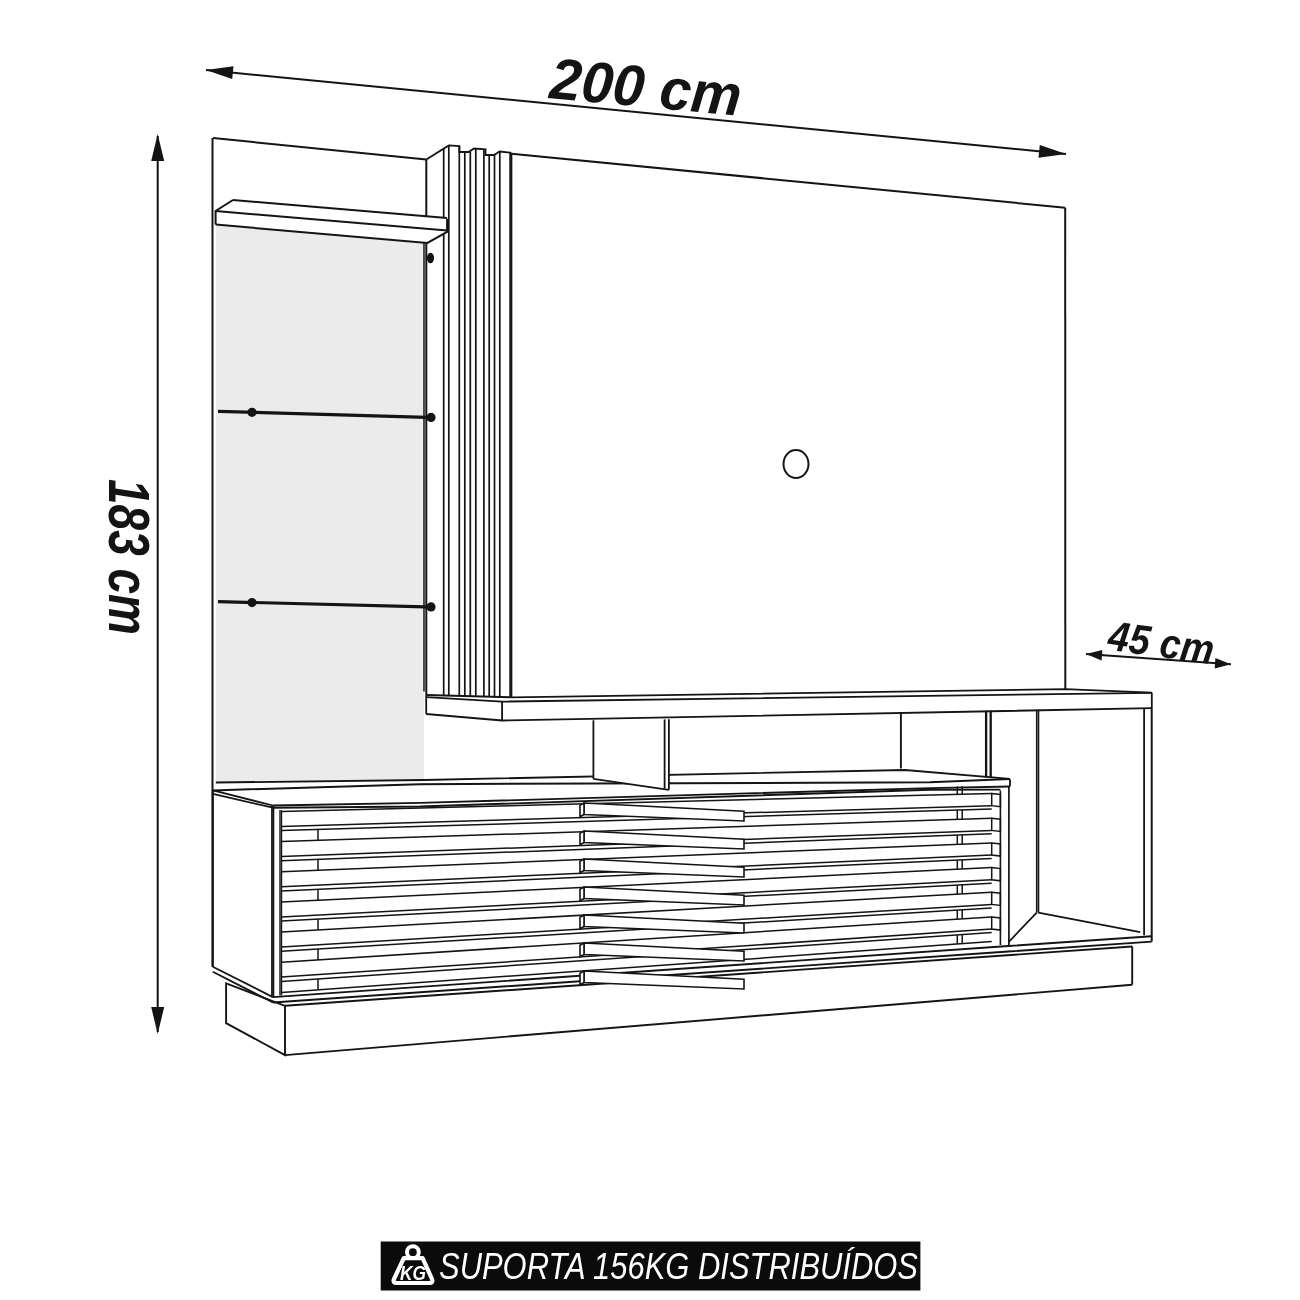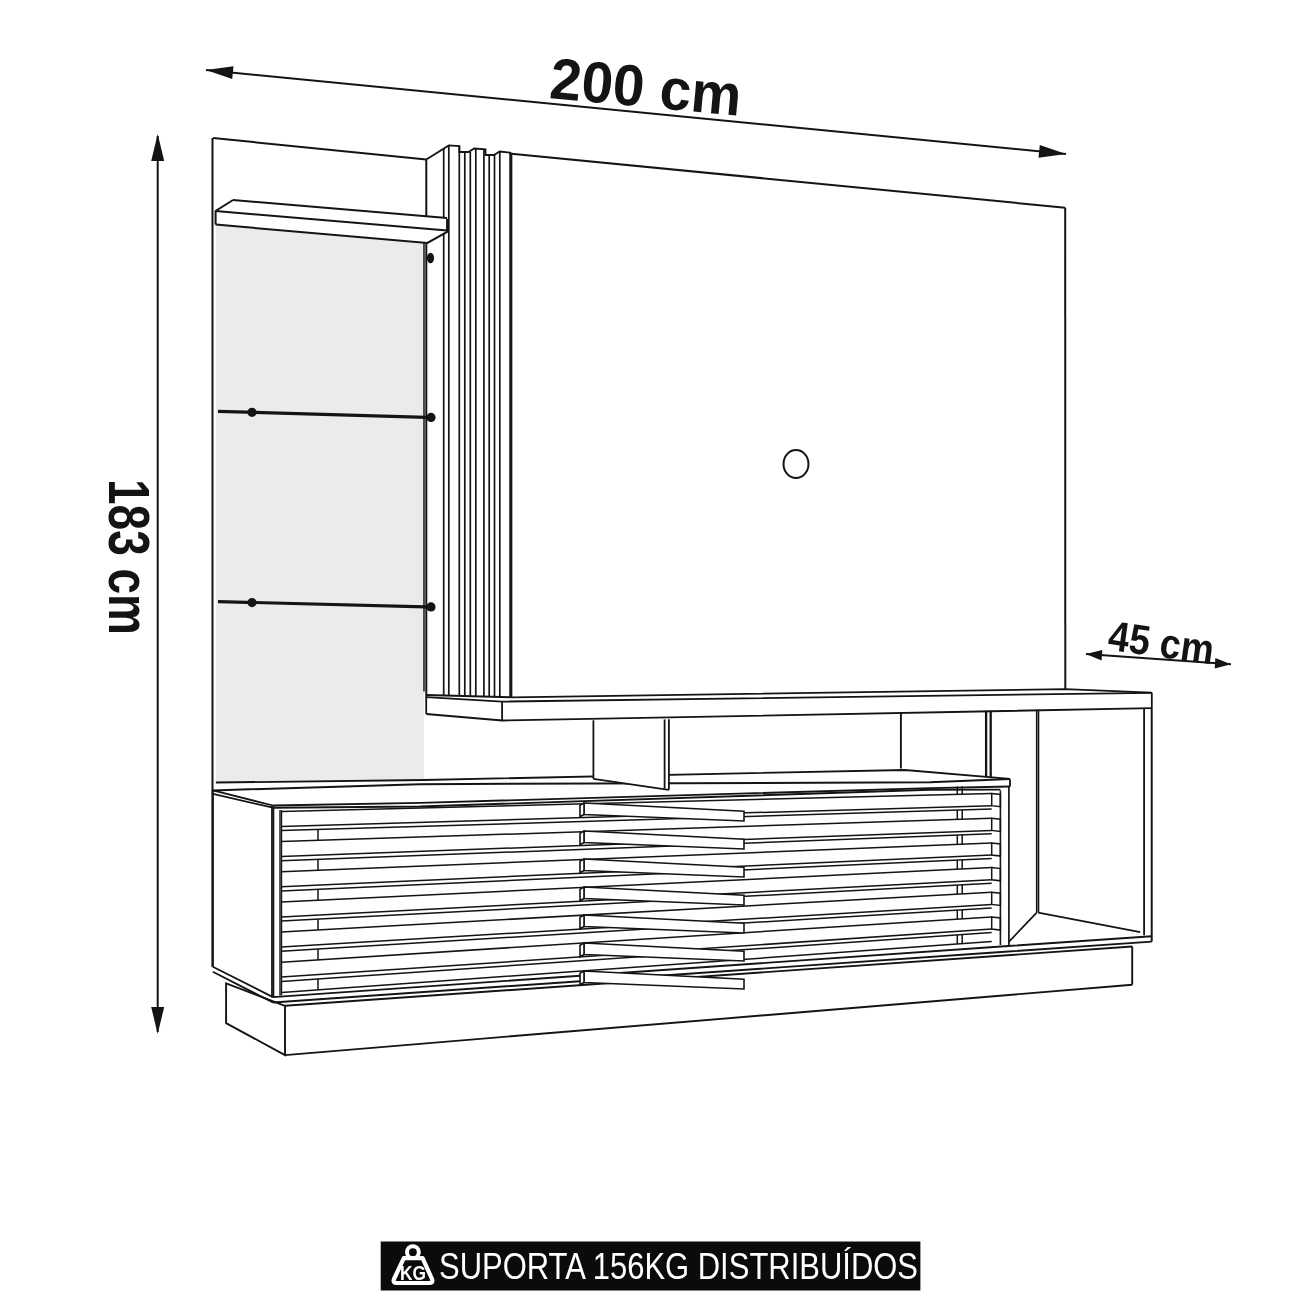--- a/index.html
+++ b/index.html
@@ -1,16 +1,16 @@
 <!DOCTYPE html>
 <html><head>
 <meta charset="utf-8">
 <style>
 html,body{margin:0;padding:0;background:#ffffff;}
-#c{width:1096px;height:1300px;position:relative;}
+#c{width:1096px;height:1300px;position:relative;font-style:italic;}
 </style>
 </head>
 <body>
 
 <div id="c">
 <svg width="1300" height="1300" viewBox="0 0 1300 1300" xmlns="http://www.w3.org/2000/svg">
 <g>
 
 <line x1="206.0" y1="70.0" x2="1066.0" y2="154.0" stroke="#141414" stroke-width="2.0"></line>
 

